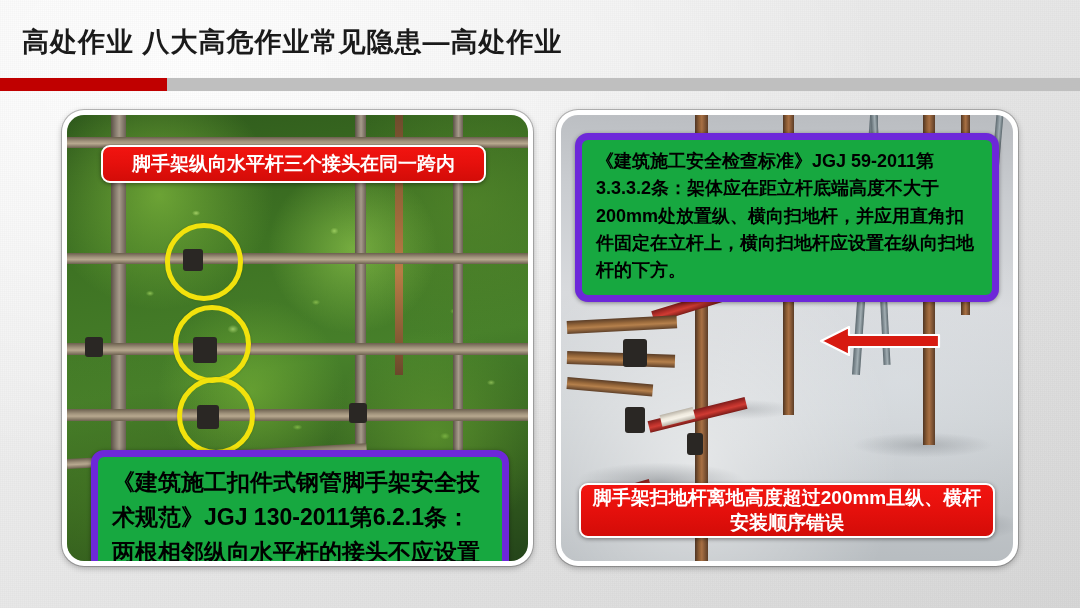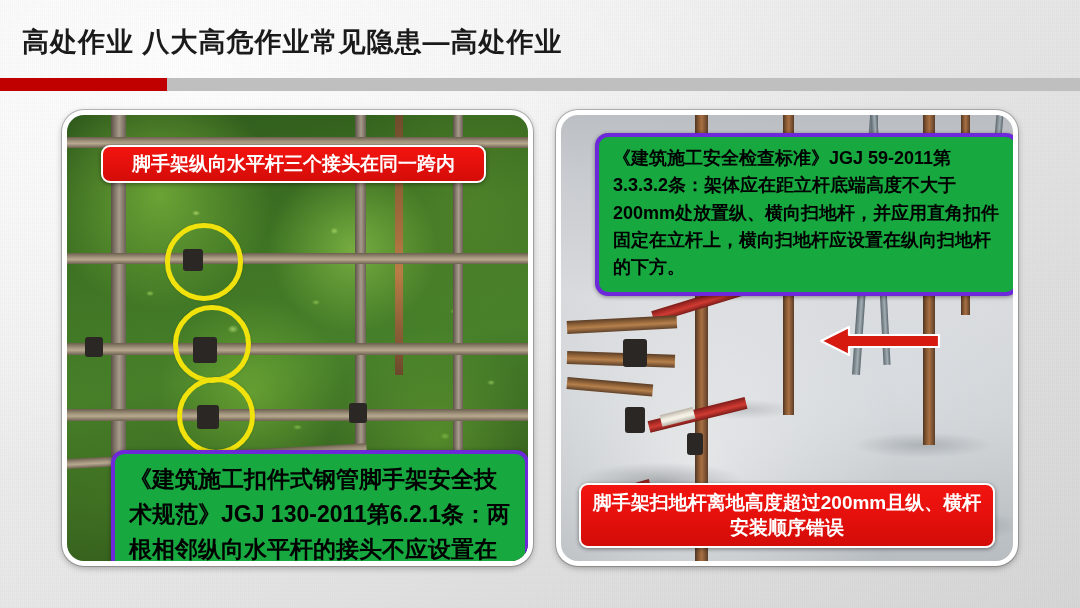--- a/index.html
+++ b/index.html
@@ -157,36 +157,35 @@
     text-align: center;
     line-height: 1.28;
     box-shadow: 0 1px 4px rgba(0,0,0,0.45);
     display: flex; align-items: center; justify-content: center;
     padding: 3px 8px;
     z-index: 6;
   }
   .box-green {
     position: absolute;
     background: #17a840;
-    border: 4px solid #6d28d9;
+    border: 7px solid #6d28d9;
     border-radius: 13px;
     color: #000000;
     font-weight: bold;
     box-shadow: 0 1px 4px rgba(0,0,0,0.40);
     padding: 8px 14px 10px 14px;
     z-index: 6;
     line-height: 1.52;
-    margin-left: 20px;
   }
 
   #banner-left  { left: 34px;  top: 30px;  width: 385px; height: 38px; font-size: 19px; }
   #caption-left { left: 24px;  top: 335px; width: 418px; font-size: 23px; text-align: left; }
 
   #caption-right { left: 14px;  top: 18px;  width: 424px; font-size: 18px; text-align: left; }
-  #banner-right  { left: 18px;  top: 368px; width: 416px; height: 65px; font-size: 19px; }
+  #banner-right  { left: 18px;  top: 368px; width: 416px; height: 55px; font-size: 19px; }
 
   
   #arrow-left-pointer {
     position: absolute;
     left: 258px; top: 211px;
     width: 122px; height: 30px;
     z-index: 7;
   }
 </style>
 </head>

